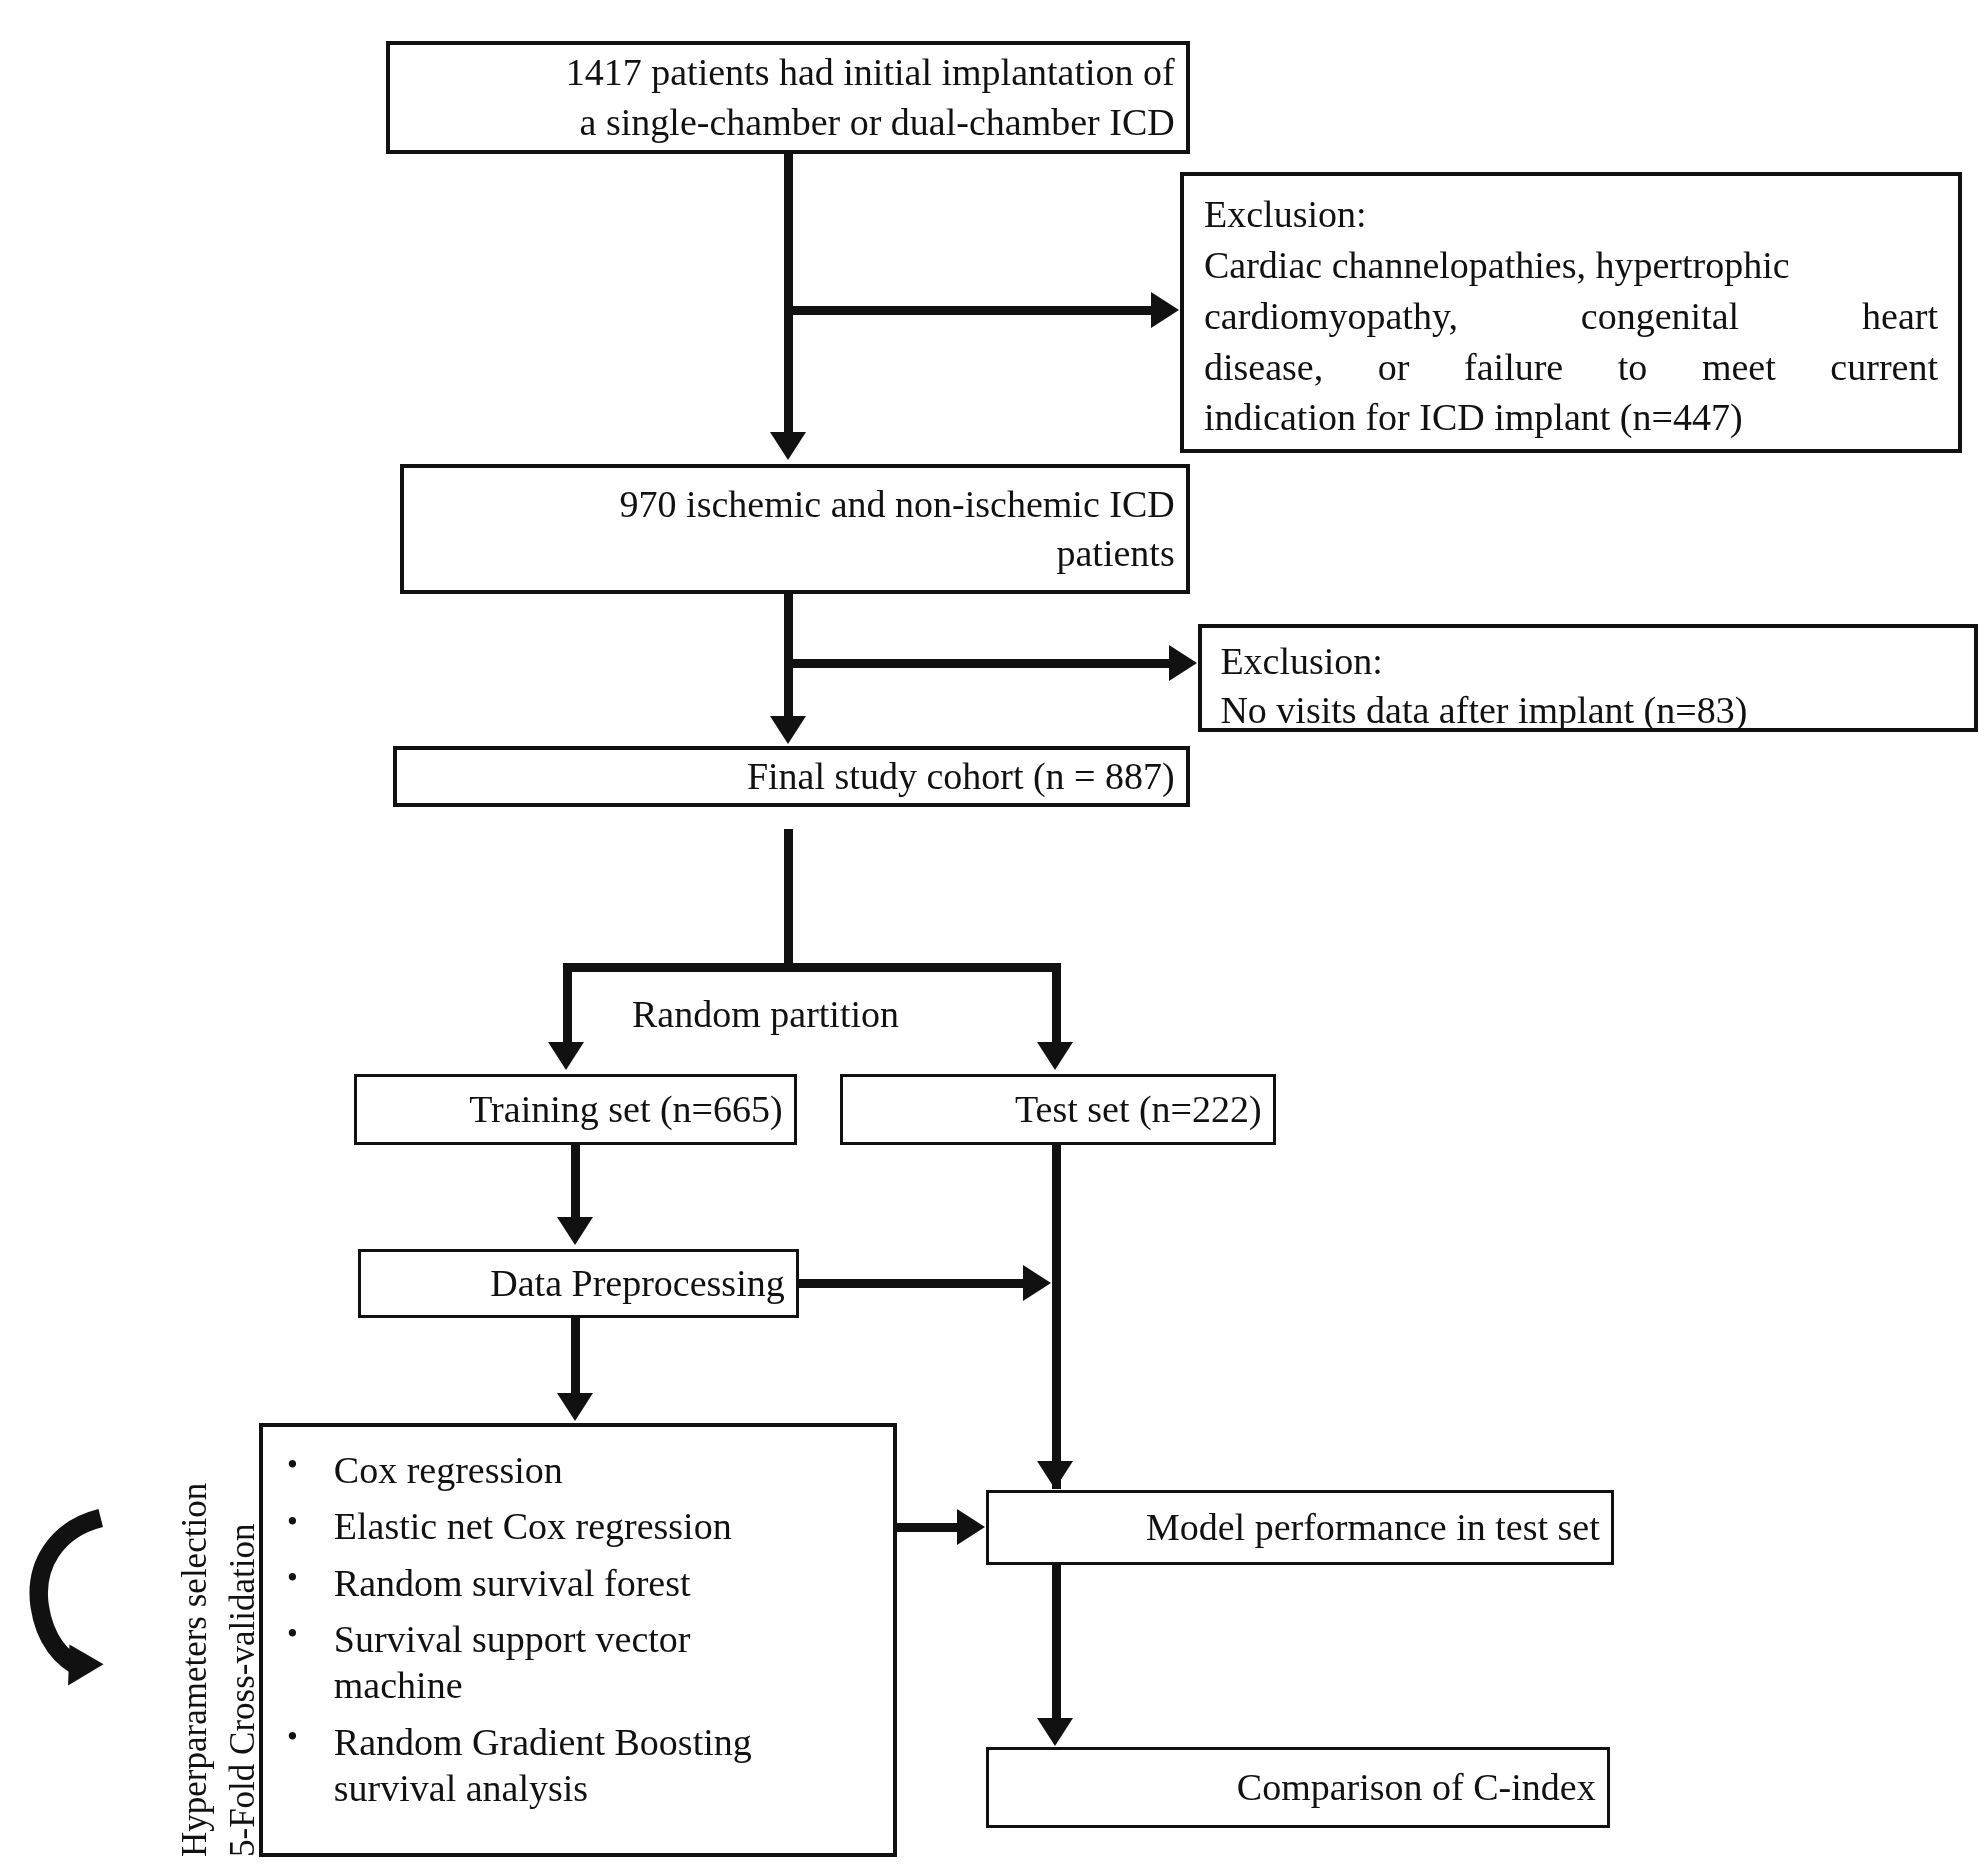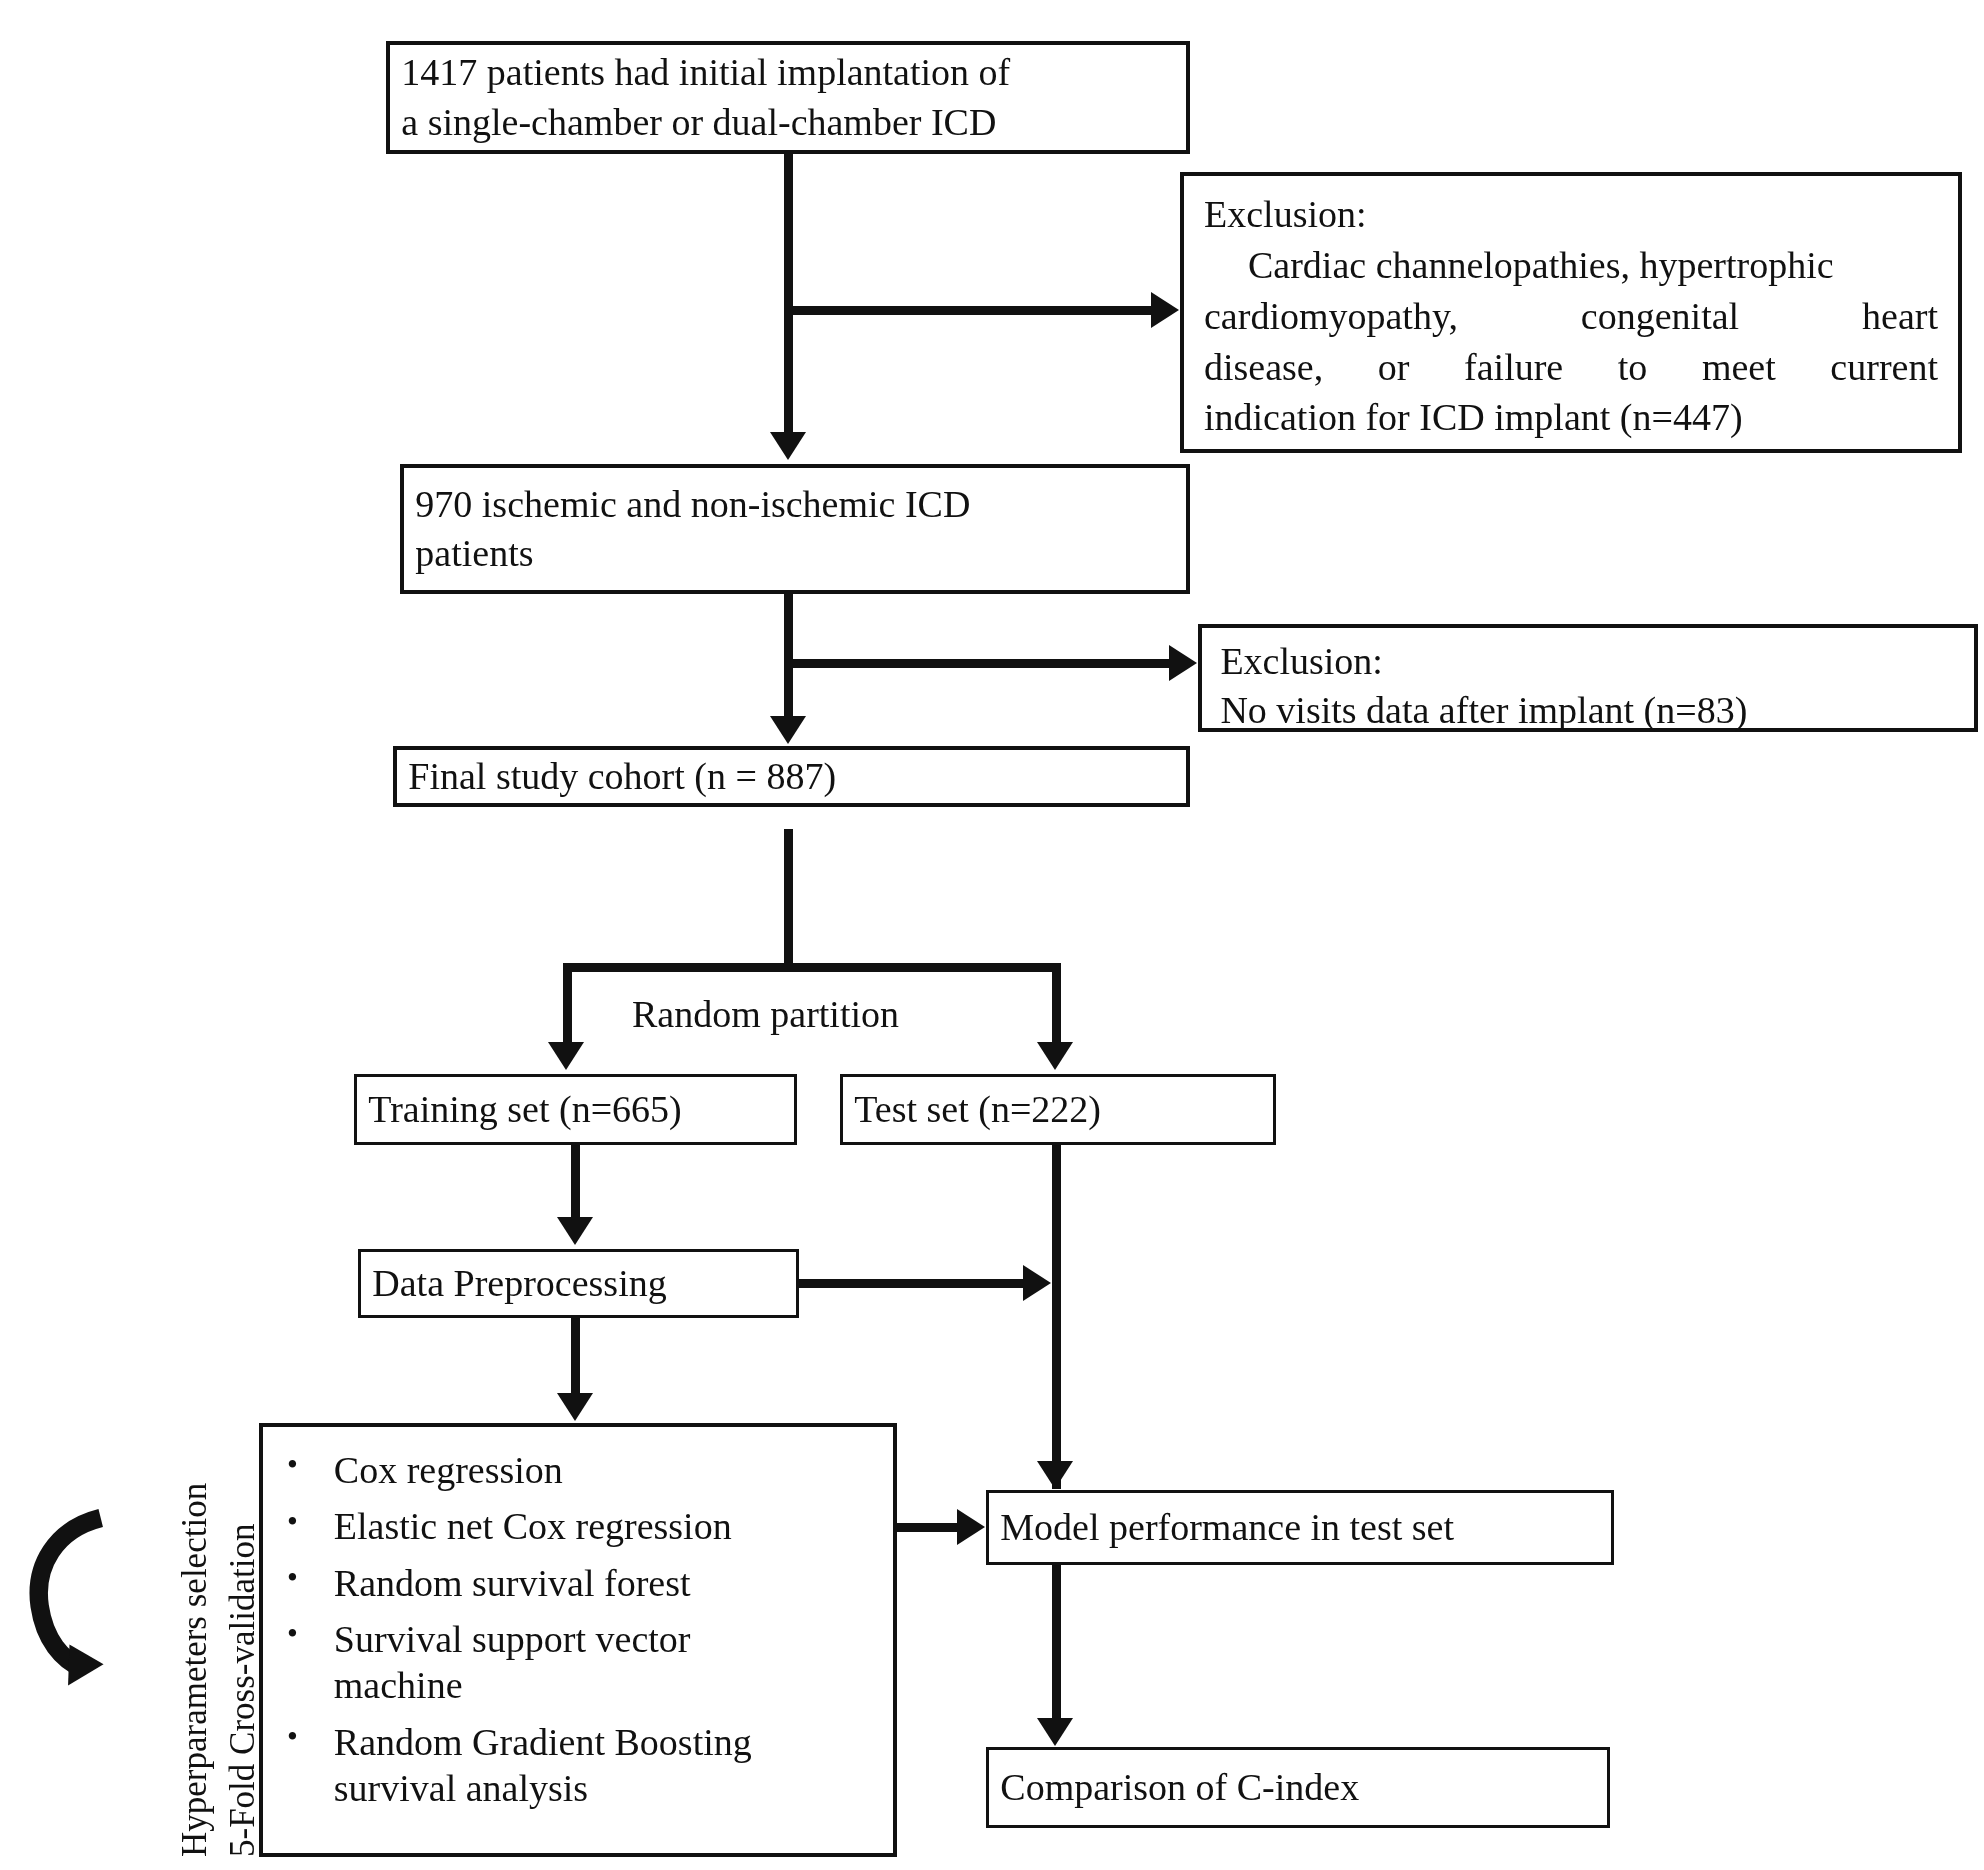--- a/index.html
+++ b/index.html
@@ -22,21 +22,21 @@
     position: absolute;
     box-sizing: border-box;
     border: 4.3px solid #111111;
     background: #ffffff;
     display: flex;
     align-items: center;
     justify-content: center;
     padding: 5.7px 11.3px;
     line-height: 1.30;
     font-size: 38px;
-    text-align: left;
+    text-align: right;
   }
   .fbox.left   { justify-content: flex-start; text-align: left; }
   .fbox.top    { align-items: flex-start; }
   .fbox .inner { width: 100%; }
   .fbox.thin   { border-width: 3.5px; font-family: Liberation Serif, serif; }
 
   
   .just {
     text-align: justify;
     text-align-last: left;
@@ -122,21 +122,21 @@
 
   <div class="vline" style="left:784px; top:154px; width:8.5px; height:280px;"></div>
   <div class="arrow-down" style="left:770px; top:432px;"></div>
 
   <div class="hline" style="left:789px; top:306px; width:365px; height:8.5px;"></div>
   <div class="arrow-right" style="left:1151px; top:292px;"></div>
 
   <div class="fbox left top" style="left:1180px; top:172px; width:782px; height:281px; padding:12.8px 20px;">
     <div class="inner just">
       <div>Exclusion:</div>
-      <div style="text-align:justify;margin-left:44px;">Cardiac channelopathies, hypertrophic</div>
+      <div style="text-align:justify;">Cardiac channelopathies, hypertrophic</div>
       <div style="display:flex; justify-content:space-between;">
           <span>cardiomyopathy,</span>
           <span>congenital</span>
           <span>heart</span>
         </div>
       <div style="display:flex; justify-content:space-between;">
           <span>disease,</span>
           <span>or</span>
           <span>failure</span>
           <span>to</span>

